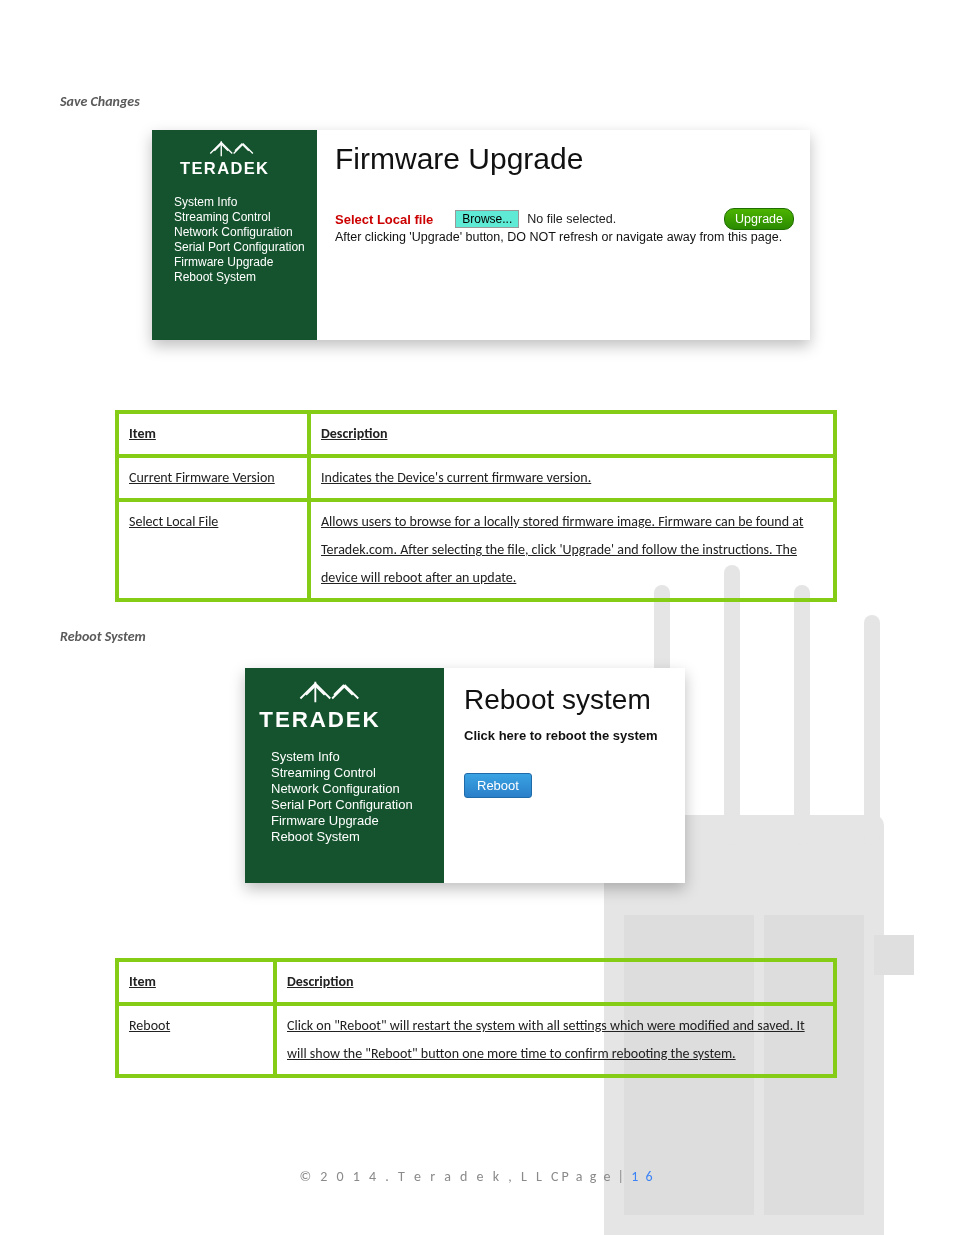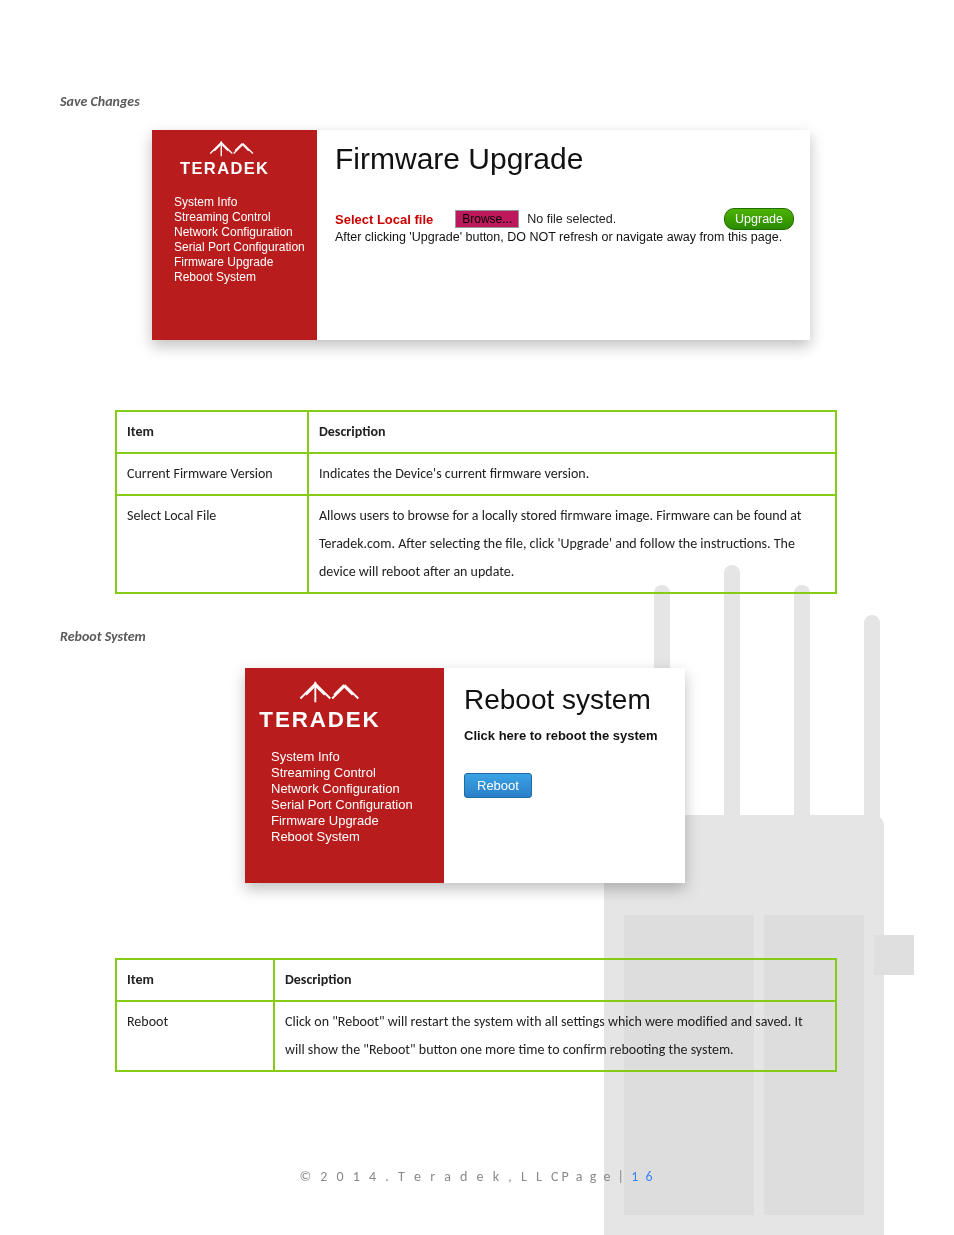--- a/index.html
+++ b/index.html
@@ -54,21 +54,21 @@
     position: absolute;
     left: 245px;
     top: 668px;
     width: 440px;
     height: 215px;
     background: #fff;
     box-shadow: 0 6px 14px rgba(0,0,0,0.25);
     display: flex;
   }
   .sidebar {
-    background: #b91c1c;
+    background: #14532d;
     color: #fff;
     font-family: Arial, sans-serif;
     font-size: 12px;
     padding: 8px 10px 14px 10px;
     width: 145px;
     flex-shrink: 0;
   }
   .cap2 .sidebar { width: 175px; font-size: 13px; padding: 10px 10px 14px 14px; }
   .logo-wrap { text-align: center; margin-bottom: 12px; }
   .cap2 .logo-wrap { text-align: left; }
@@ -87,21 +87,21 @@
   .fw-title {
     font-size: 30px;
     font-weight: 400;
     color: #111;
     margin: 2px 0 16px 0;
   }
   .fw-row1 { font-size: 13px; }
   .fw-label-red { color: #c00; font-weight: 700; margin-right: 14px; }
   .fw-row2 { margin-top: 32px; font-size: 13px; display:flex; align-items:center; gap:8px; }
   .browse-btn {
-    background: #be185d;
+    background: #5eead4;
     border: 1px solid #999;
     padding: 1px 6px;
     font-size: 12px;
     font-family: Arial, sans-serif;
     cursor: pointer;
   }
   .nofile { font-size: 12.5px; color:#222; }
   .upgrade-btn {
     margin-left: auto;
     margin-right: 2px;
@@ -129,25 +129,26 @@
     cursor: pointer;
   }
 
   .doc-table {
     position: absolute;
     border-collapse: collapse;
     font-size: 14px;
     color: #222;
   }
   .doc-table th, .doc-table td {
-    border: 2px solid #84cc16;
+    border: 4px solid #84cc16;
     padding: 6px 10px;
     text-align: left;
     vertical-align: top;
     line-height: 2.0;
+    text-decoration: underline;
   }
   .doc-table th { font-weight: 700; background: none; }
   .t1 { left: 115px; top: 410px; width: 722px; }
   .t1 col.a { width: 192px; }
   .t2 { left: 115px; top: 958px; width: 722px; }
   .t2 col.a { width: 158px; }
 
   .footer {
     position: absolute;
     left: 60px; right: 60px; bottom: 50px;

